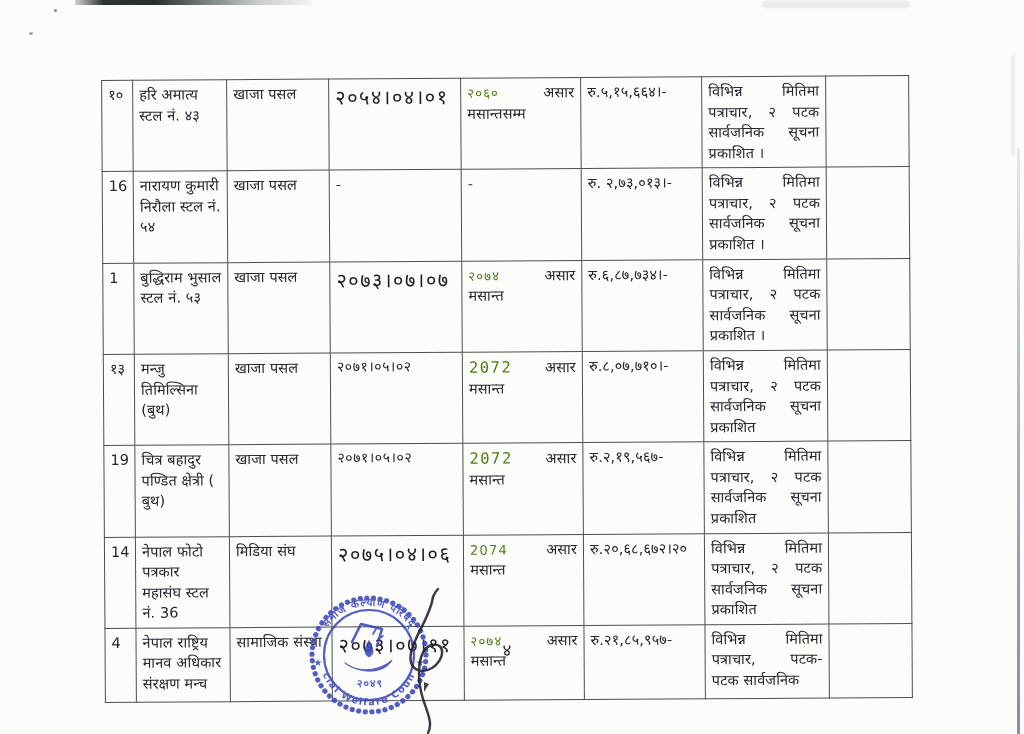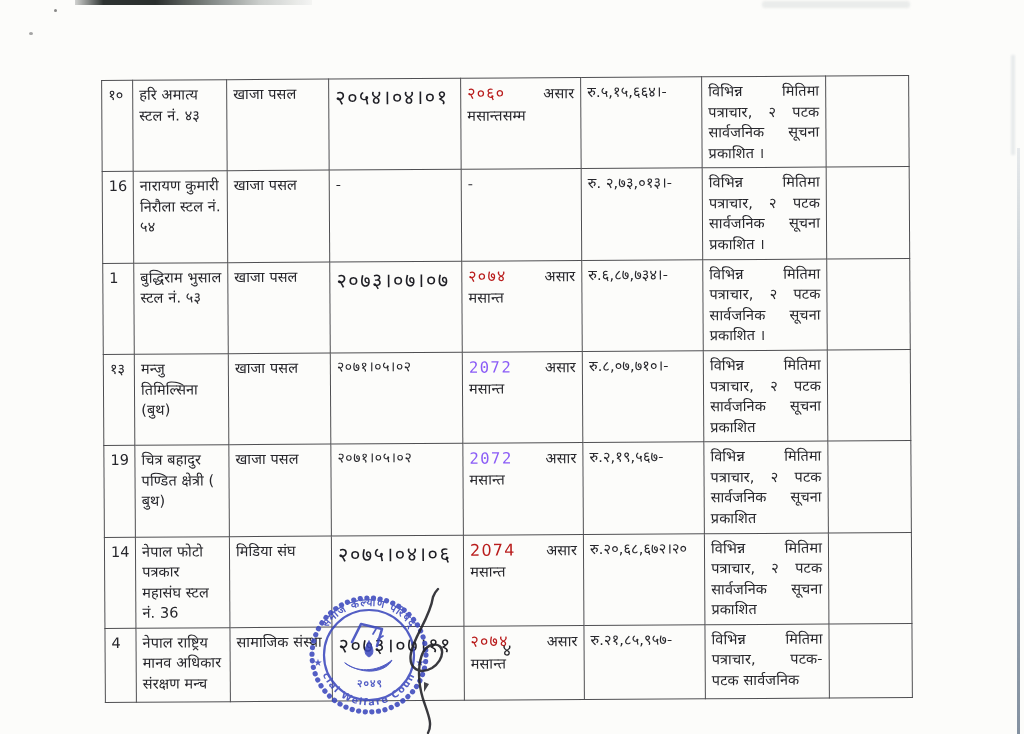--- a/index.html
+++ b/index.html
@@ -57,22 +57,22 @@
   .r0{height:88px;} .r1{height:76px;} .r2{height:79px;} .r3{height:77px;}
   .r4{height:80px;} .r5{height:80px;} .r6{height:74px;}
 
   td.c-sn{text-align:left;padding-left:2px;padding-right:2px;font-size:15px;}
   td.c-name{line-height:1.5;margin-top:37px;}
   td.c-reg{padding-top:6px;}
   td.c-reg.hand{font-size:20px;letter-spacing:1.5px;color:#1e1e24;font-weight:500;}
   td.c-reg.print{font-size:14px;letter-spacing:.6px;}
   td.c-end{text-align:justify;line-height:1.55;}
   td.c-end .yr{font-size:14.5px;}
-  td.c-end .yr.hand{font-size:16px;letter-spacing:1.2px;color:#b91c1c;font-weight:500;}
-  td.c-end .yr.typed{font-family:"DejaVu Sans Mono","Liberation Mono",monospace;font-size:15.5px;color:#8b5cf6;letter-spacing:1.5px;font-weight:400;}
+  td.c-end .yr.hand{font-size:13px;letter-spacing:1.2px;color:#4d7c0f;font-weight:500;}
+  td.c-end .yr.typed{font-family:"DejaVu Sans Mono","Liberation Mono",monospace;font-size:15.5px;color:#4d7c0f;letter-spacing:1.5px;font-weight:400;}
   td.c-amt{font-size:13.8px;letter-spacing:.2px;padding-top:6px;}
   td.c-rem{text-align:justify;font-size:13.5px;line-height:1.38;}
 
   
   .stamp{position:absolute;left:304px;top:590px;width:130px;height:130px;opacity:.87;}
   .stamp text{fill:#3a47bd;}
   .signature{position:absolute;left:370px;top:572px;width:120px;height:162px;}
 
   .page-number{
     position:absolute;left:492px;top:638px;width:30px;

